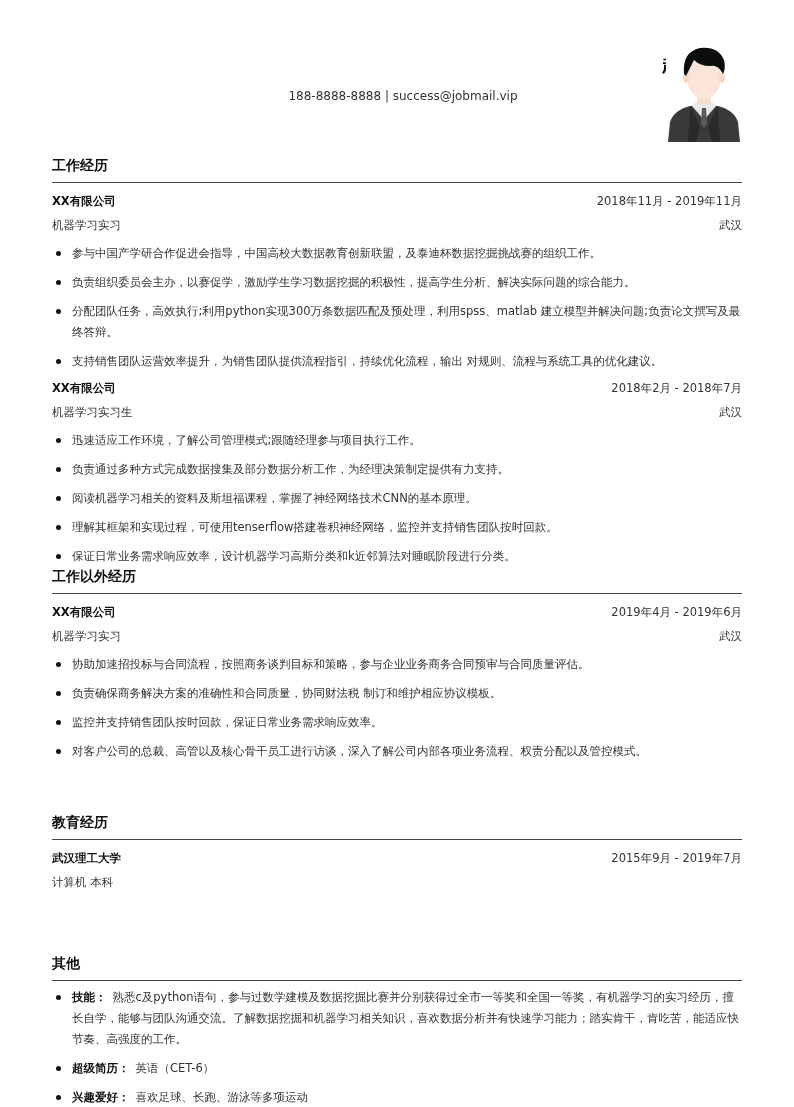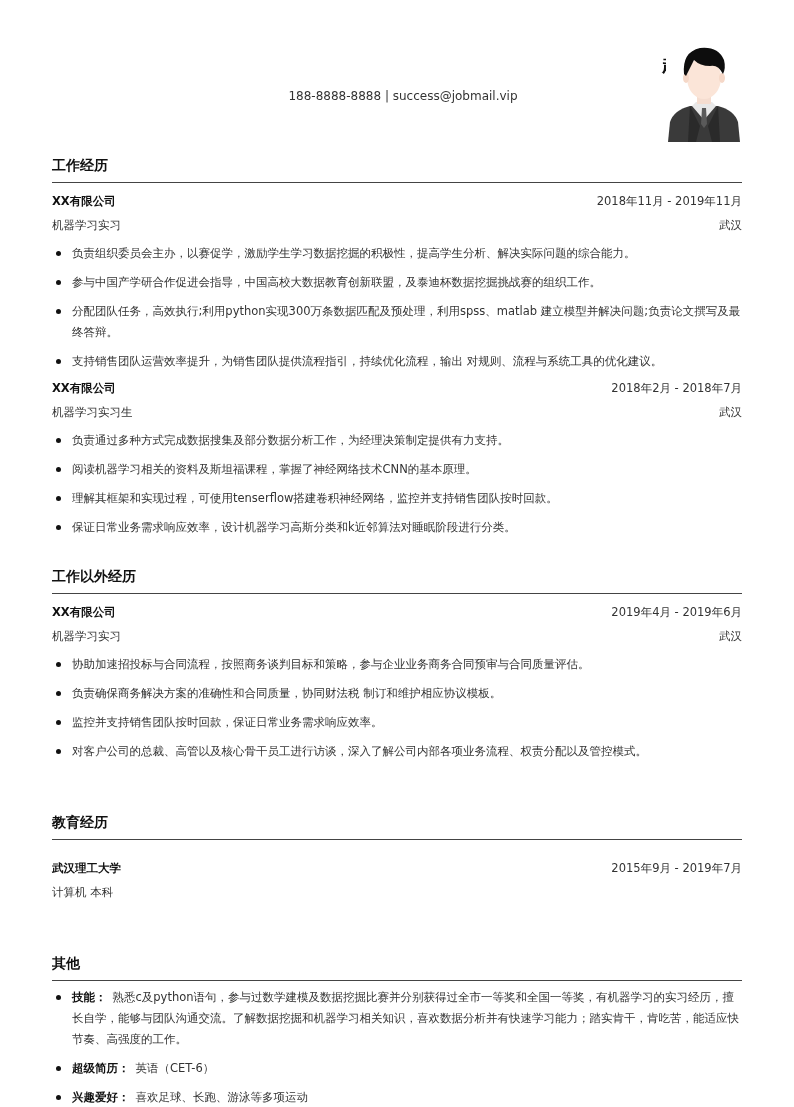--- a/index.html
+++ b/index.html
@@ -76,37 +76,38 @@
     <div style="margin-top:6px;">
       <div class="row">
         <span class="strong">XX有限公司</span>
         <span class="plain">2018年11月 - 2019年11月</span>
       </div>
       <div class="row">
         <span class="plain">机器学习实习</span>
         <span class="plain">武汉</span>
       </div>
       <ul class="bullets" style="margin-top:6px;">
+        <li>参与中国产学研合作促进会指导，中国高校大数据教育创新联盟，及泰迪杯数据挖掘挑战赛的组织工作。</li>
         <li>负责组织委员会主办，以赛促学，激励学生学习数据挖掘的积极性，提高学生分析、解决实际问题的综合能力。</li>
-        <li>参与中国产学研合作促进会指导，中国高校大数据教育创新联盟，及泰迪杯数据挖掘挑战赛的组织工作。</li>
         <li>分配团队任务，高效执行;利用python实现300万条数据匹配及预处理，利用spss、matlab 建立模型并解决问题;负责论文撰写及最终答辩。</li>
         <li>支持销售团队运营效率提升，为销售团队提供流程指引，持续优化流程，输出 对规则、流程与系统工具的优化建议。</li>
       </ul>
     </div>
 
     <div style="margin-top:-4px;">
       <div class="row">
         <span class="strong">XX有限公司</span>
         <span class="plain">2018年2月 - 2018年7月</span>
       </div>
       <div class="row">
         <span class="plain">机器学习实习生</span>
         <span class="plain">武汉</span>
       </div>
       <ul class="bullets" style="margin-top:6px;">
+        <li>迅速适应工作环境，了解公司管理模式;跟随经理参与项目执行工作。</li>
         <li>负责通过多种方式完成数据搜集及部分数据分析工作，为经理决策制定提供有力支持。</li>
         <li>阅读机器学习相关的资料及斯坦福课程，掌握了神经网络技术CNN的基本原理。</li>
         <li>理解其框架和实现过程，可使用tenserflow搭建卷积神经网络，监控并支持销售团队按时回款。</li>
         <li>保证日常业务需求响应效率，设计机器学习高斯分类和k近邻算法对睡眠阶段进行分类。</li>
       </ul>
     </div>
   </div>
 
   <div class="section" style="top:565px;">
     <div class="section-title">工作以外经历</div>
@@ -125,21 +126,21 @@
         <li>负责确保商务解决方案的准确性和合同质量，协同财法税 制订和维护相应协议模板。</li>
         <li>监控并支持销售团队按时回款，保证日常业务需求响应效率。</li>
         <li>对客户公司的总裁、高管以及核心骨干员工进行访谈，深入了解公司内部各项业务流程、权责分配以及管控模式。</li>
       </ul>
     </div>
   </div>
 
   <div class="section" style="top:811px;">
     <div class="section-title">教育经历</div>
     <div class="section-rule"></div>
-    <div style="margin-top:16px;">
+    <div style="margin-top:6px;">
       <div class="row">
         <span class="strong">武汉理工大学</span>
         <span class="plain">2015年9月 - 2019年7月</span>
       </div>
       <div class="row">
         <span class="plain">计算机 本科</span>
       </div>
     </div>
   </div>
 

